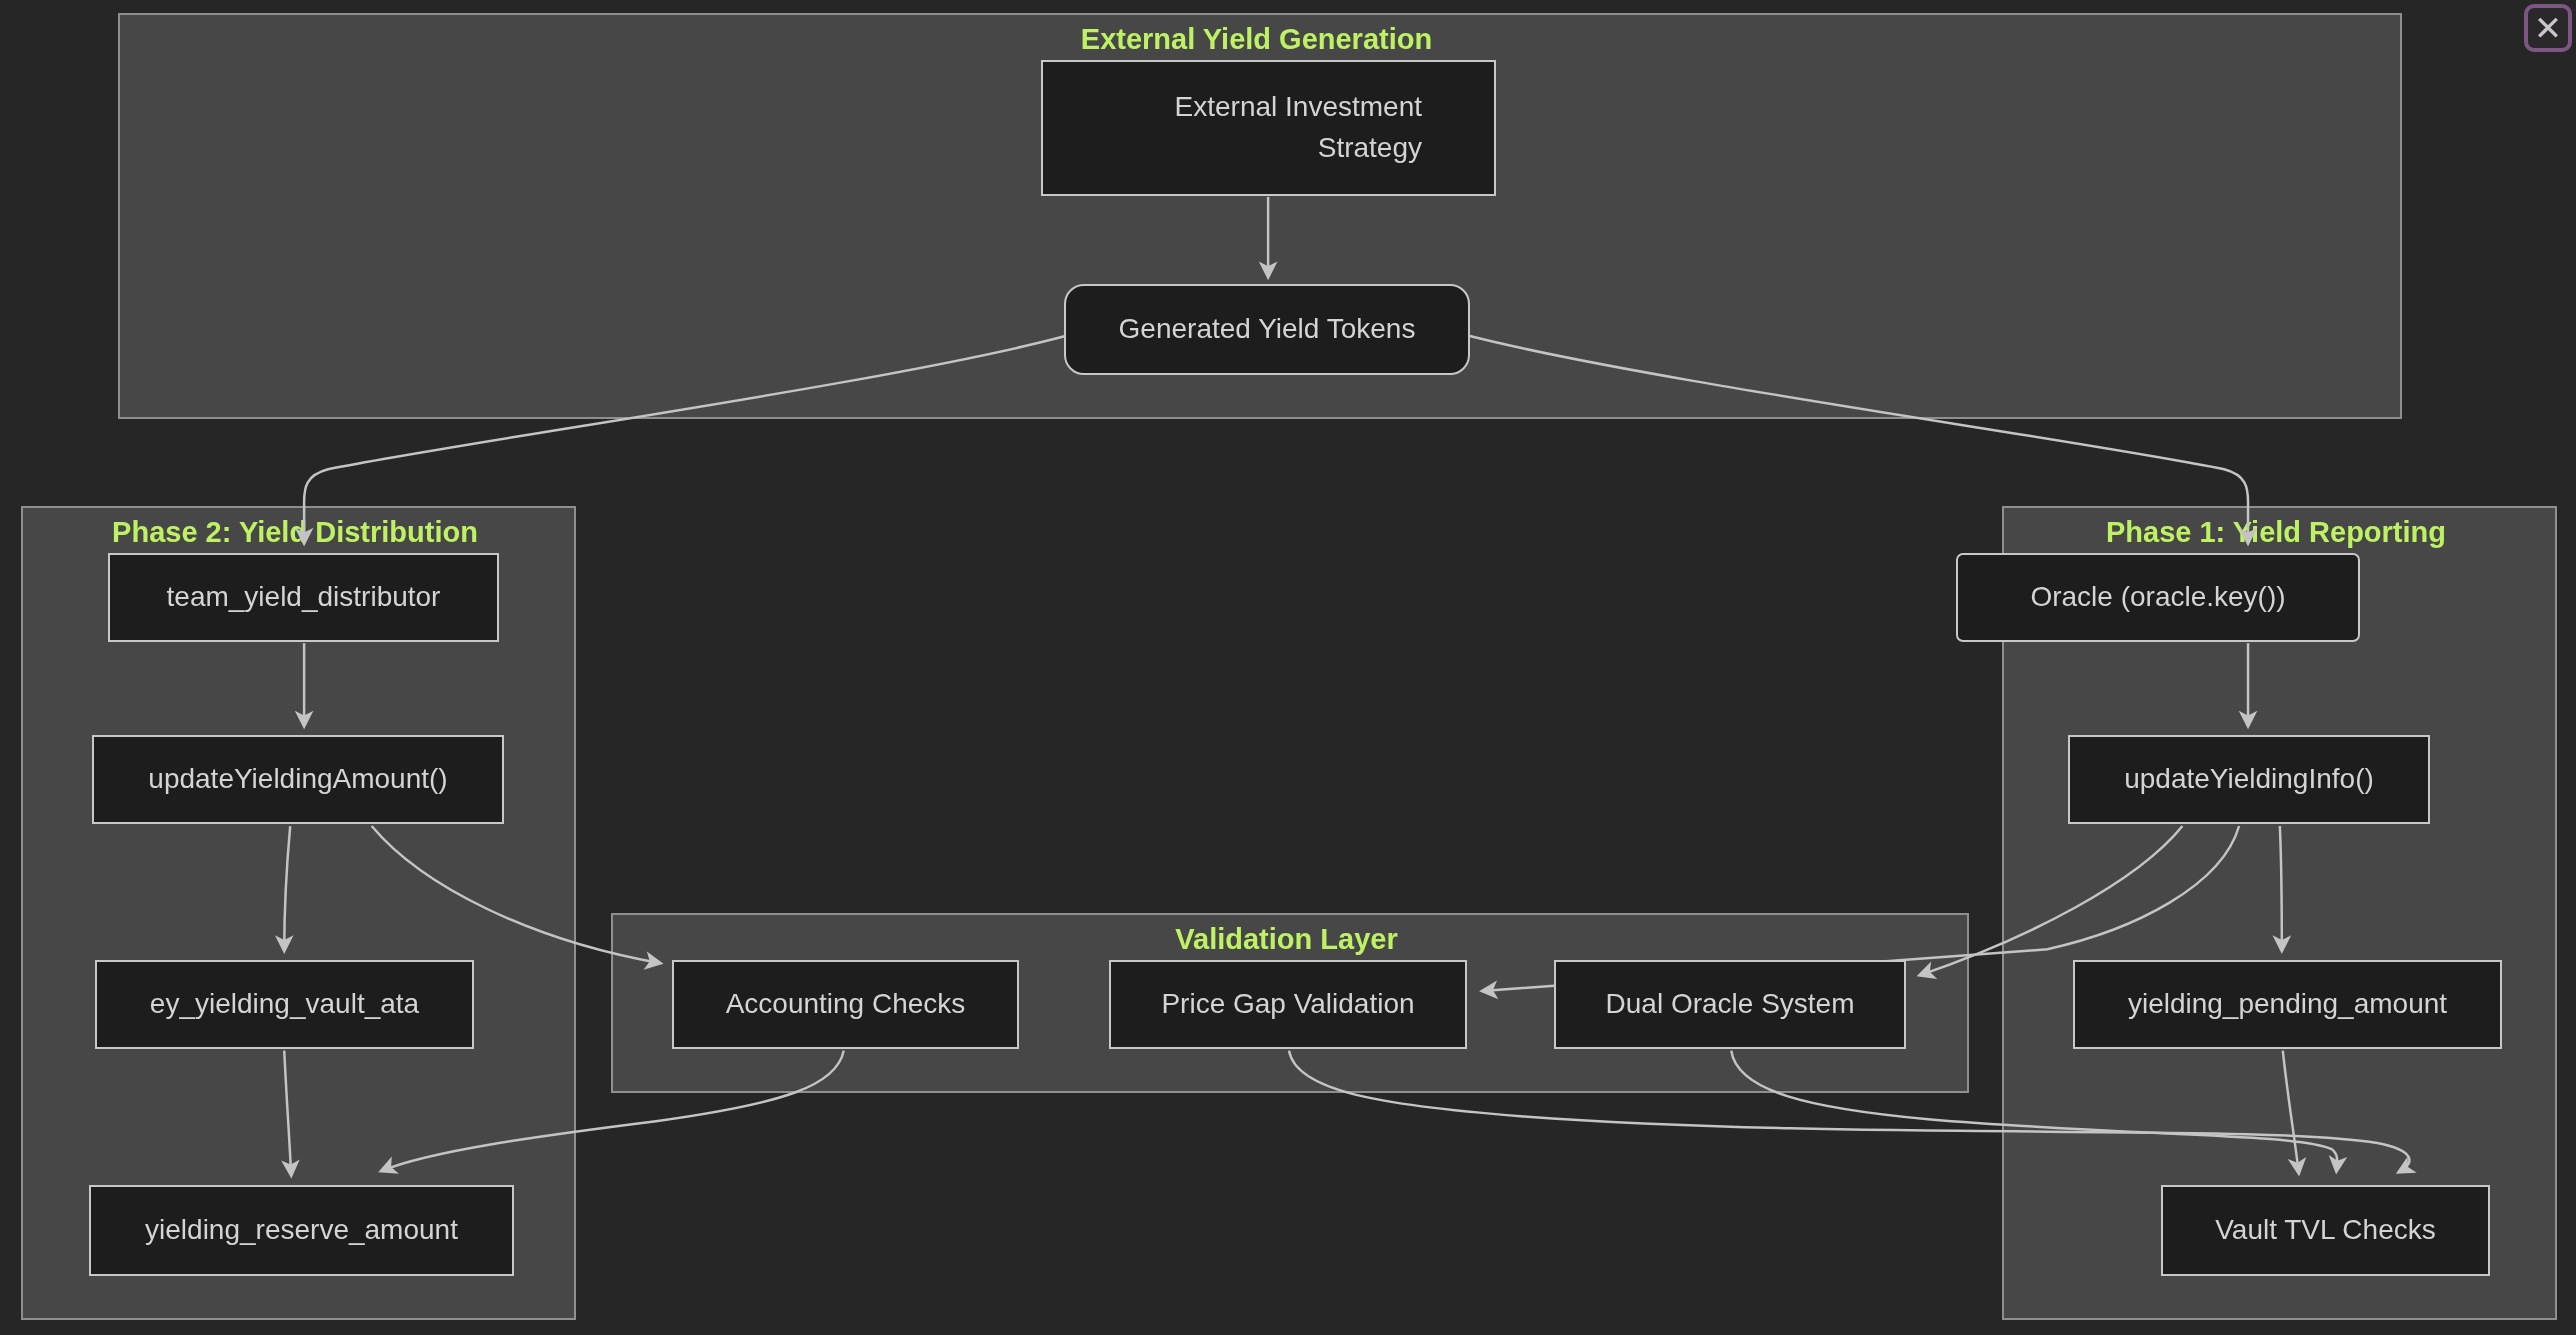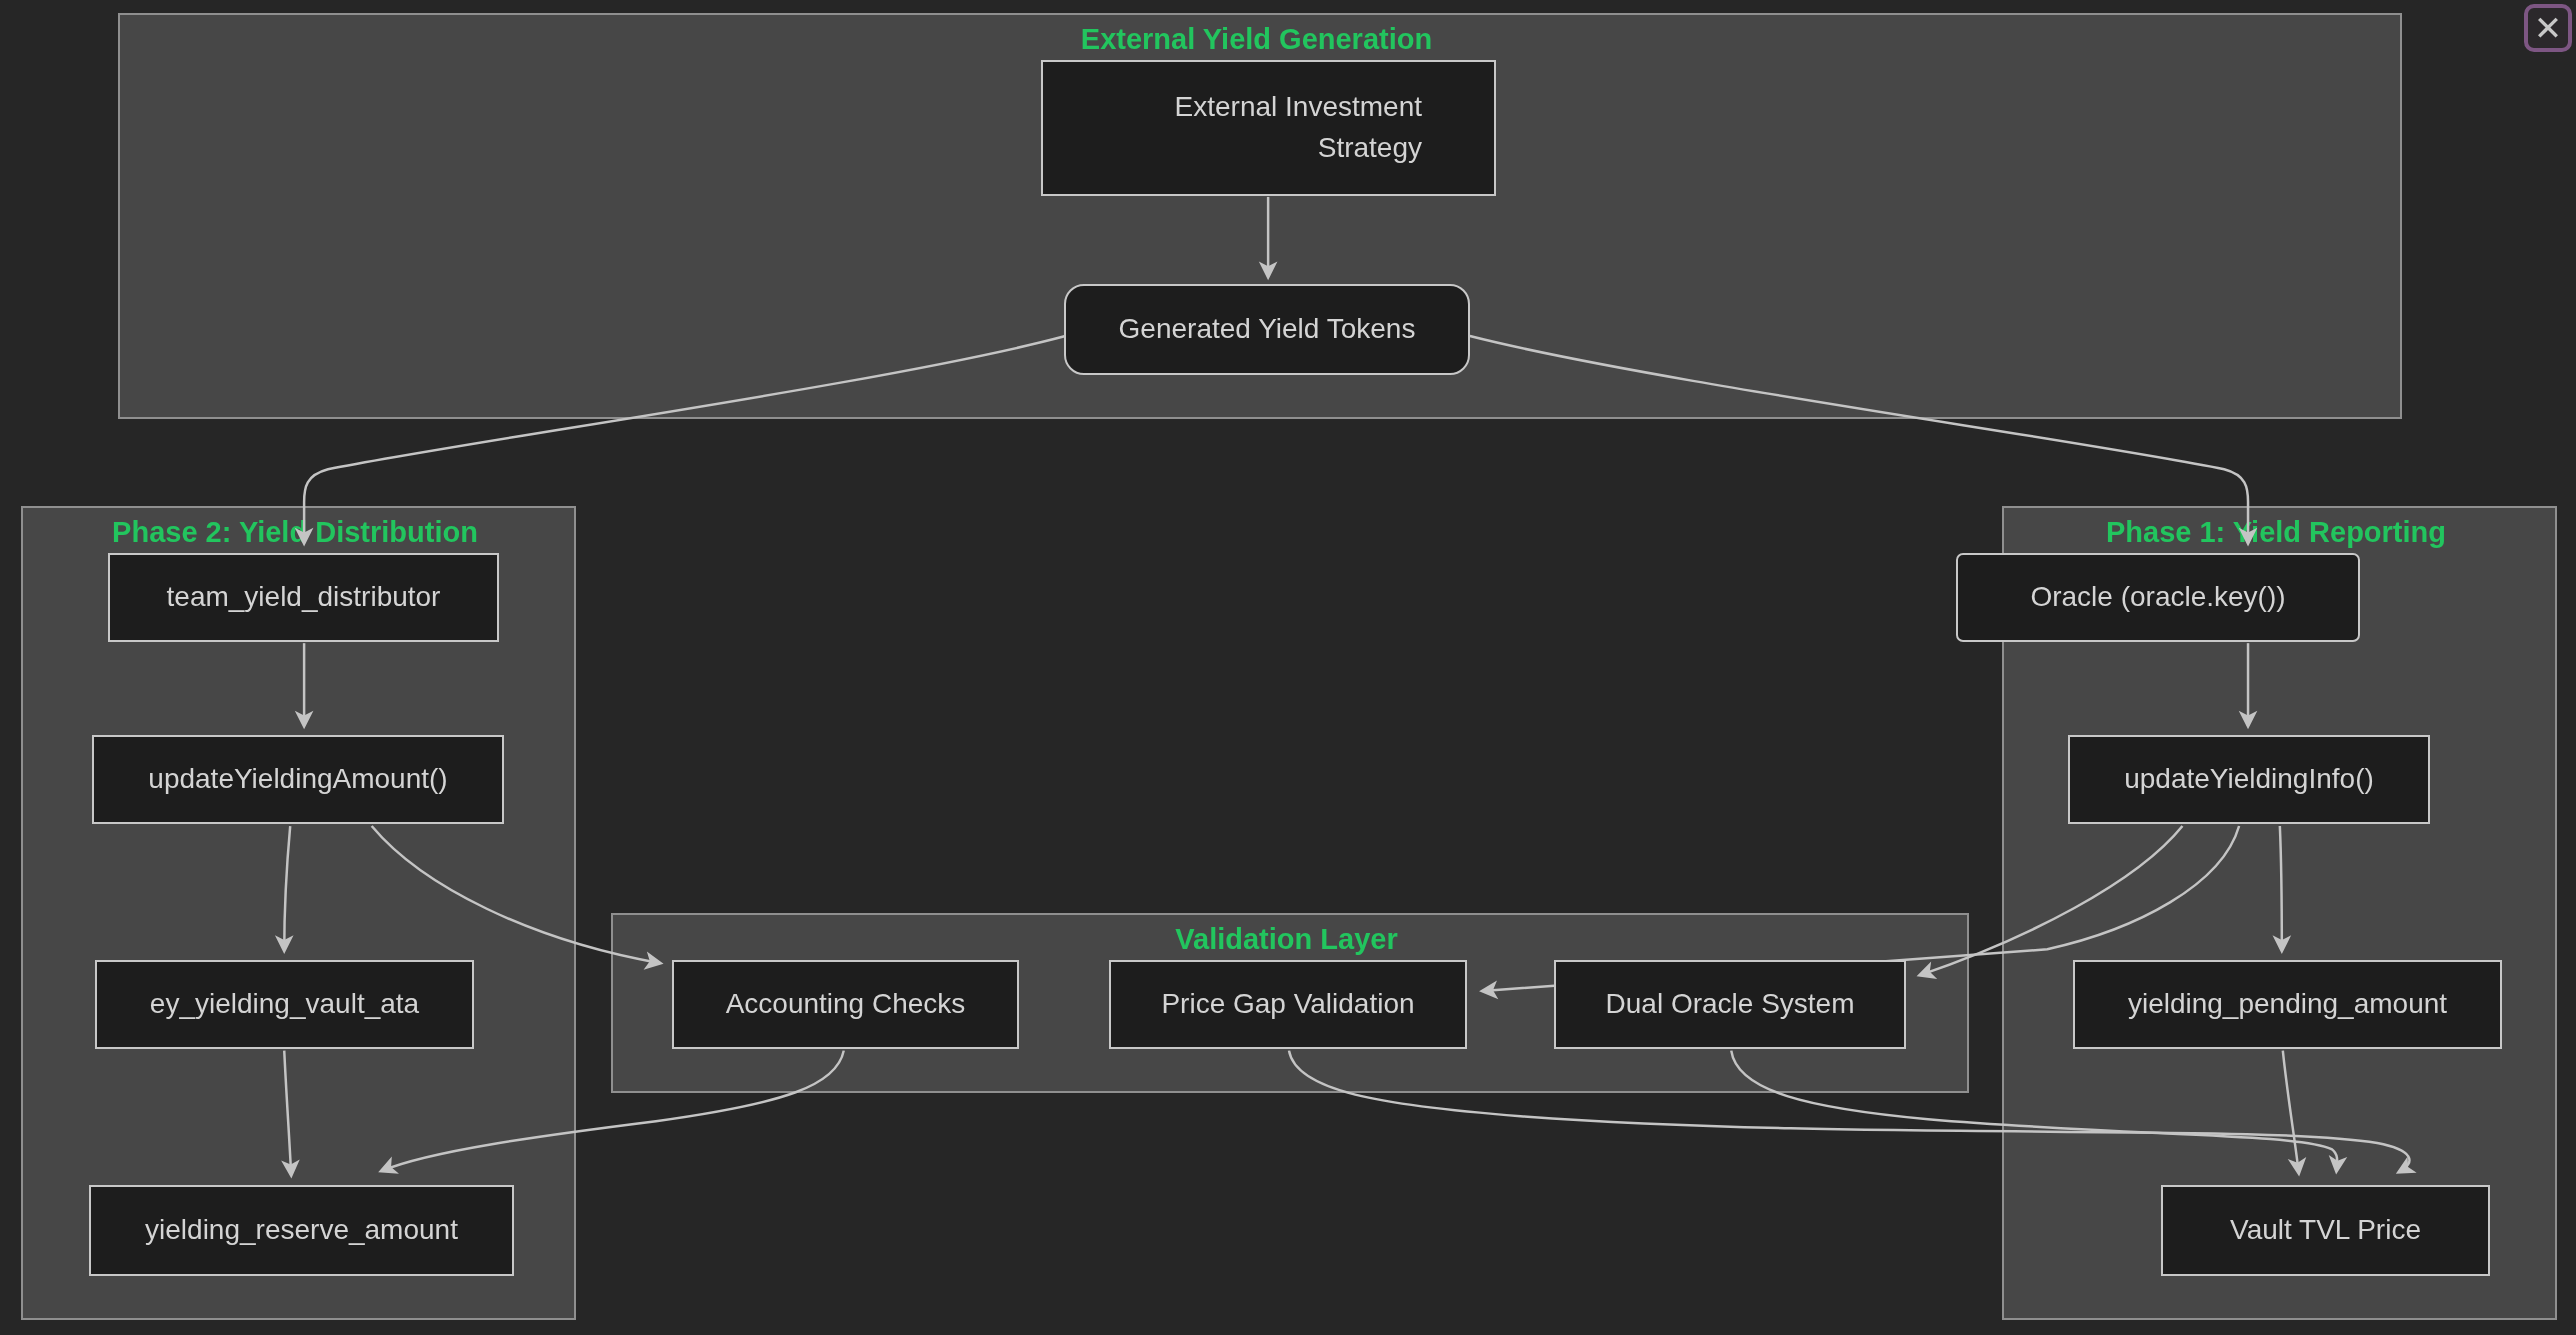--- a/index.html
+++ b/index.html
@@ -14,21 +14,21 @@
     position:absolute;
     background:#474747;
     border:2px solid #8f8f8f;
     box-sizing:border-box;
     z-index:1;
   }
   .subgraph-title{
     position:absolute;
     top:8px;left:0;right:7px;
     text-align:center;
-    color:#22c55e;
+    color:#bef264;
     font-size:29px;
     font-weight:600;
     z-index:2;
   }
   #edges{
     position:absolute;
     top:0;left:0;
     z-index:3;
   }
   .node{
@@ -123,21 +123,21 @@
   <div class="node" style="left:95px;top:960px;width:379px;height:89px;">ey_yielding_vault_ata</div>
 
   <div class="node" style="left:89px;top:1185px;width:425px;height:91px;">yielding_reserve_amount</div>
 
   <div class="node" style="left:1956px;top:553px;width:404px;height:89px;border-radius:7px;">Oracle (oracle.key())</div>
 
   <div class="node" style="left:2068px;top:735px;width:362px;height:89px;">updateYieldingInfo()</div>
 
   <div class="node" style="left:2065px;top:960px;width:429px;height:89px;margin-left:8px;">yielding_pending_amount</div>
 
-  <div class="node" style="left:2161px;top:1185px;width:329px;height:91px;">Vault TVL Price</div>
+  <div class="node" style="left:2161px;top:1185px;width:329px;height:91px;">Vault TVL Checks</div>
 
   <div class="node" style="left:672px;top:960px;width:347px;height:89px;">Accounting Checks</div>
 
   <div class="node" style="left:1109px;top:960px;width:358px;height:89px;">Price Gap Validation</div>
 
   <div class="node" style="left:1554px;top:960px;width:352px;height:89px;text-align:right;">Dual Oracle System</div>
 
   <div id="close-btn">
     <span>✕</span>
   </div>

